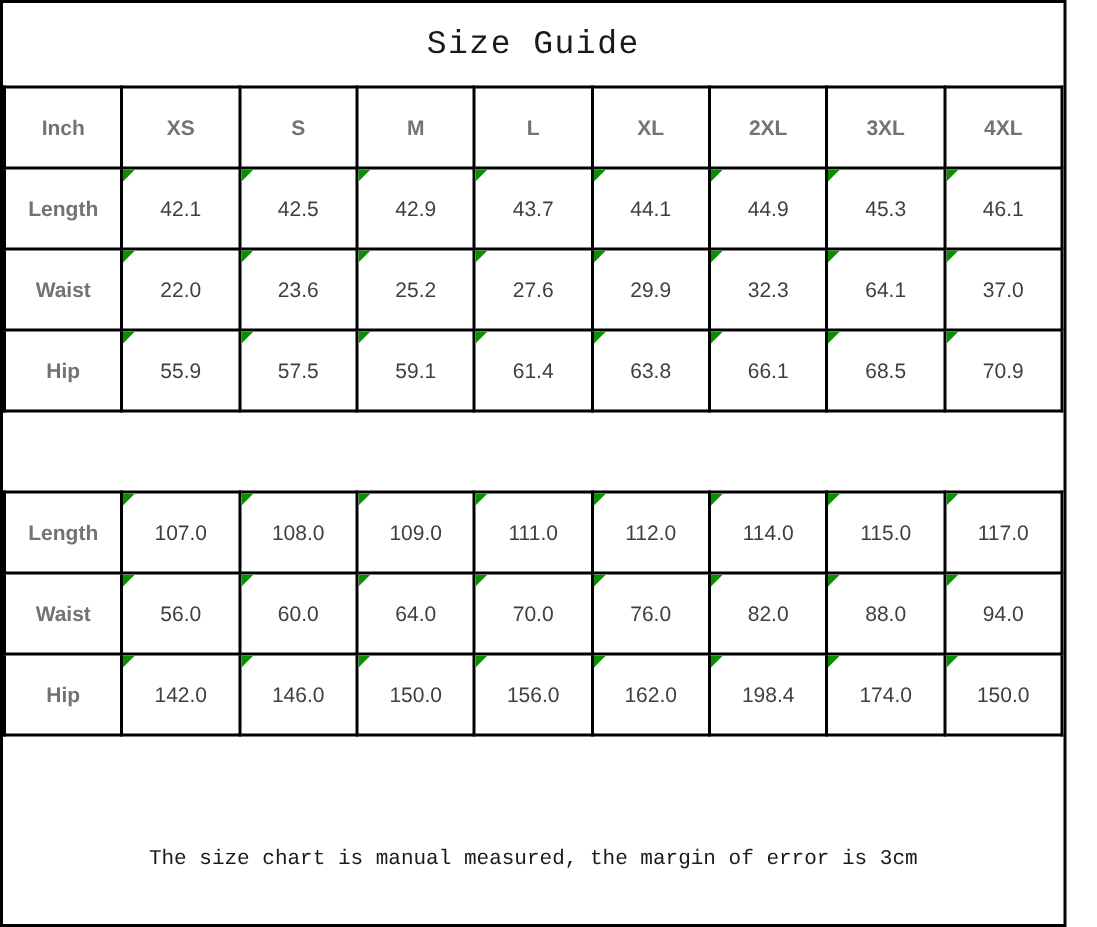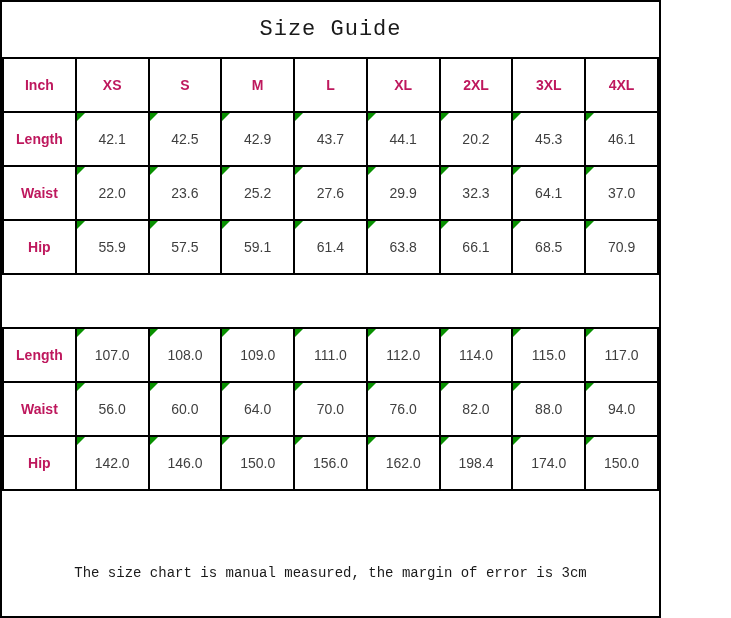--- a/index.html
+++ b/index.html
@@ -1,35 +1,35 @@
 <!DOCTYPE html>
 <html><head>
 <meta charset="utf-8">
 <style>
   html,body{margin:0;padding:0;background:#fff;}
   .sheet{
-    width:661px;height:618px;box-sizing:border-box;
+    width:711px;height:618px;box-sizing:border-box;
     border:2px solid #000;background:#fff;
     display:flex;flex-direction:column;
     font-family:"Liberation Sans", sans-serif;
     overflow:hidden;
   }
   .title{
     height:55px;flex:none;display:flex;align-items:center;justify-content:center;
     font-family:"Liberation Mono", monospace;
     font-size:22px;color:#1a1a1a;letter-spacing:1px;
   }
   table.size-table{
     border-collapse:collapse;table-layout:fixed;width:100%;flex:none;
   }
   table.size-table th, table.size-table td{
     border:2px solid #000;height:52px;text-align:center;vertical-align:middle;
     padding:0;position:relative;overflow:hidden;
   }
-  th.h{font-weight:bold;font-size:14px;color:#be185d;}
+  th.h{font-weight:bold;font-size:14px;color:#737373;}
   th.wrap{word-break:break-all;line-height:1.25;padding:0 2px;}
   td.v{font-size:14px;color:#3f3f3f;font-weight:normal;margin-top:27px;}
   .tri{
     position:absolute;top:0;left:0;width:0;height:0;display:block;
     border-top:8px solid #089000;border-right:8px solid transparent;
   }
   .gap{height:52px;flex:none;}
   .footer{
     flex:1;display:flex;align-items:center;justify-content:center;
     font-family:"Liberation Mono", monospace;font-size:14px;color:#1a1a1a;margin-top:38px;
@@ -55,21 +55,21 @@
       <th class="h">3XL</th>
       <th class="h">4XL</th>
     </tr>
     <tr>
       <th class="h">Length</th>
       <td class="v"><i class="tri"></i><span>42.1</span></td>
       <td class="v"><i class="tri"></i><span>42.5</span></td>
       <td class="v"><i class="tri"></i><span>42.9</span></td>
       <td class="v"><i class="tri"></i><span>43.7</span></td>
       <td class="v"><i class="tri"></i><span>44.1</span></td>
-      <td class="v"><i class="tri"></i><span>20.2</span></td>
+      <td class="v"><i class="tri"></i><span>44.9</span></td>
       <td class="v"><i class="tri"></i><span>45.3</span></td>
       <td class="v"><i class="tri"></i><span>46.1</span></td>
     </tr>
     <tr>
       <th class="h">Waist</th>
       <td class="v"><i class="tri"></i><span>22.0</span></td>
       <td class="v"><i class="tri"></i><span>23.6</span></td>
       <td class="v"><i class="tri"></i><span>25.2</span></td>
       <td class="v"><i class="tri"></i><span>27.6</span></td>
       <td class="v"><i class="tri"></i><span>29.9</span></td>

